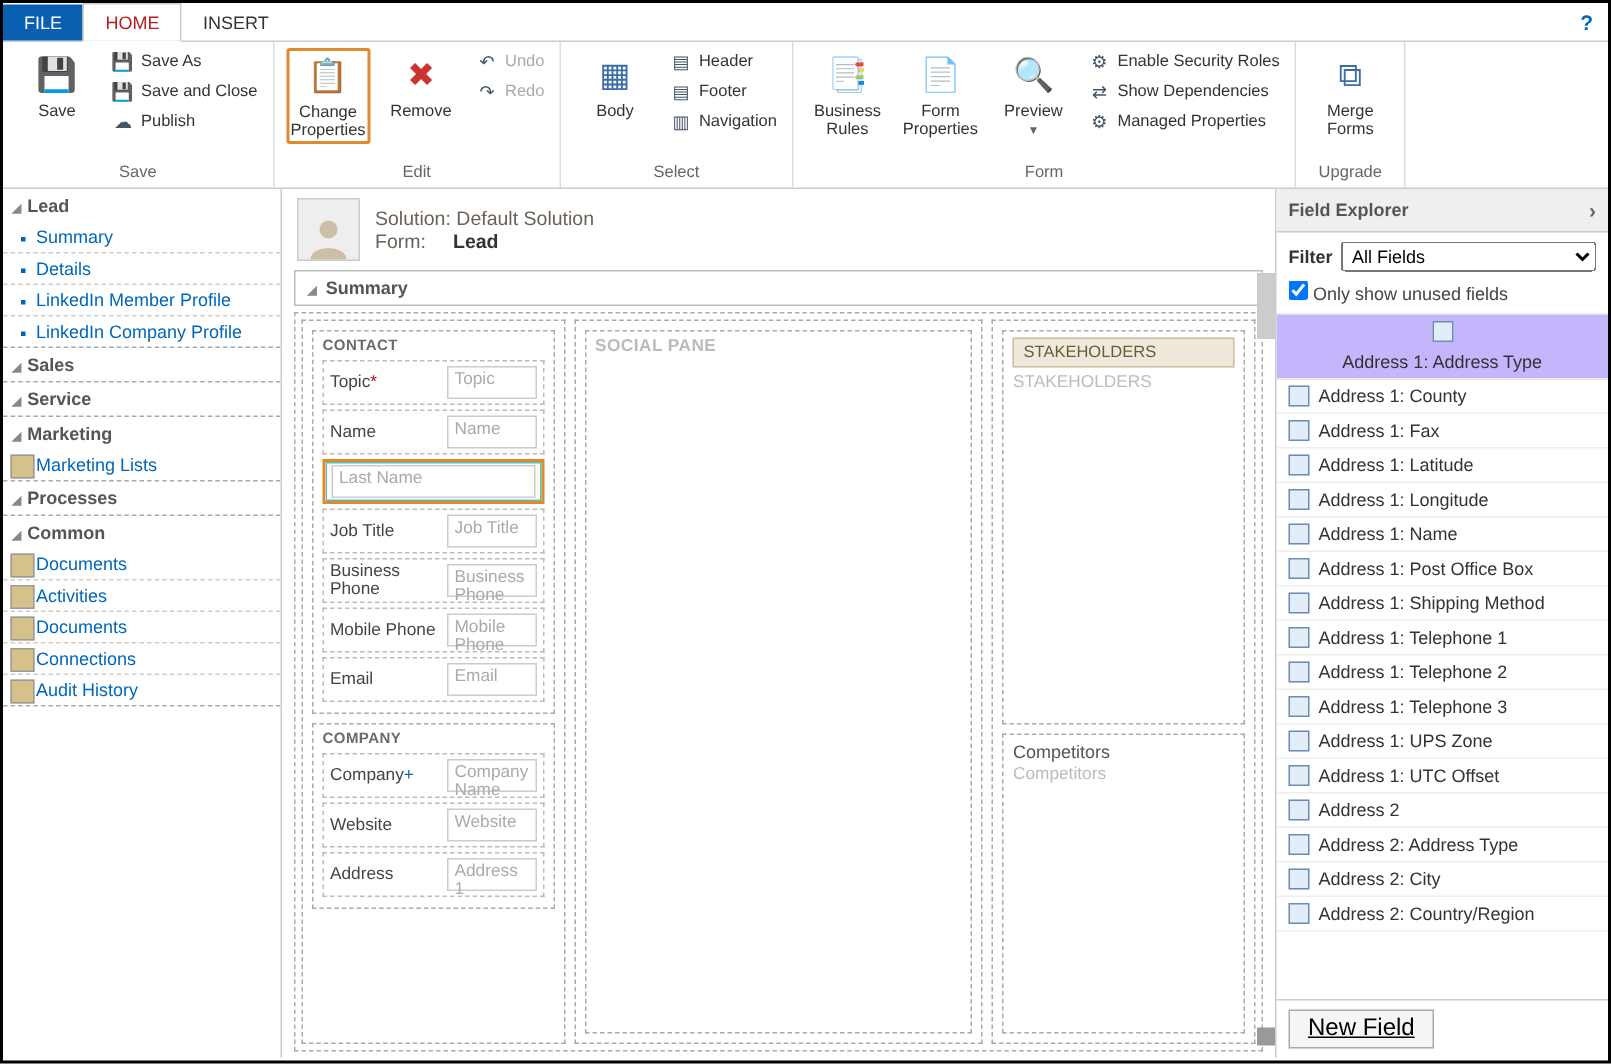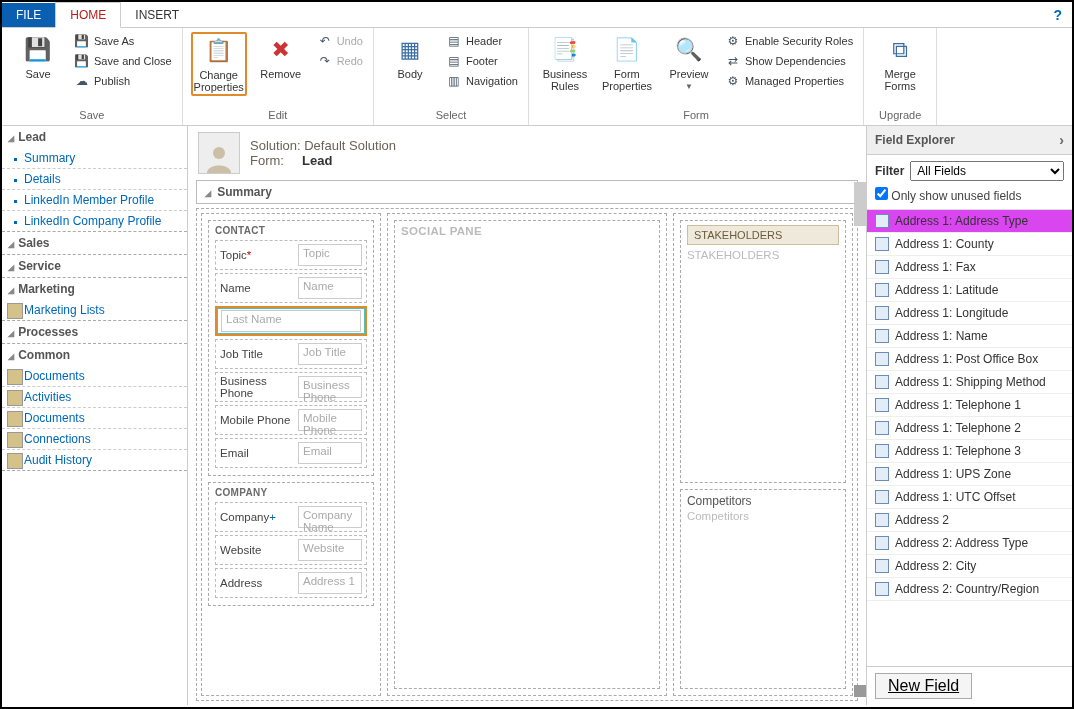--- a/index.html
+++ b/index.html
@@ -49,29 +49,29 @@
   .frow.selected { border:2px solid #e08b2b; box-shadow: inset 0 0 0 1px #4fc1c1;}
   .flabel { width:78px; padding-left:4px; font-size:11.5px; color:#444;}
   .flabel .req { color:#c00;}
   .flabel .rec { color:#0067b8;}
   .finput { flex:1; margin:0 4px; border:1px solid #ccc; height:22px; padding:2px 4px; font-size:11.5px; color:#aaa; background:#fff;}
   .placeholder { color:#bbb; font-size:11.5px;}
   .subhead { background:#efe9dc; border:1px solid #cdbf9e; padding:3px 6px; font-size:11px; color:#6a5a3a; margin:0 0 4px 0;}
   .scroll-handle { position:absolute; right:0; top:56px; width:12px; height:44px; background:#ccc;}
   .scroll-handle.bot { top:auto; bottom:8px;}
 
-  .fieldexp { width:206px; border-left:1px solid #ccc; display:flex; flex-direction:column;}
+  .fieldexp { width:222px; border-left:1px solid #ccc; display:flex; flex-direction:column;}
   .fieldexp .fehead { background:#efefef; padding:6px 8px; font-weight:bold; color:#555; border-bottom:1px solid #ccc; display:flex; align-items:center;}
   .fieldexp .fehead .chev { margin-left:auto; color:#666; font-size:14px;}
   .fieldexp .filterrow { padding:6px 8px; display:flex; align-items:center; gap:6px; font-size:12px;}
   .fieldexp .filterrow select { flex:1; font-size:12px; padding:1px 2px;}
   .fieldexp .chkrow { padding:0 8px 6px 8px; font-size:12px; color:#444;}
   .fieldexp .list { flex:1; overflow-y:auto; border-top:1px solid #ddd;}
   .fieldexp .fi { display:flex; align-items:center; gap:6px; padding:4px 8px; font-size:12px; border-bottom:1px solid #eee; cursor:grab;}
-  .fieldexp .fi.sel { background:#d946ef;}
+  .fieldexp .fi.sel { background:#c4b5fd;flex-direction:column;}
   .fieldexp .fi .fic { width:14px; height:14px; border:1px solid #6b8db5; background:#e3edf7; display:inline-block;}
   .fieldexp .foot { padding:6px 8px; border-top:1px solid #ccc;}
   .fieldexp .foot button { padding:3px 12px; font-size:16px; border:1px solid #aaa; background:#f5f5f5; cursor:pointer;text-decoration:underline;}
 </style>
 </head>
 <body>
 
 <div class="tabbar">
   <div class="tab file">FILE</div>
   <div class="tab active">HOME</div>

